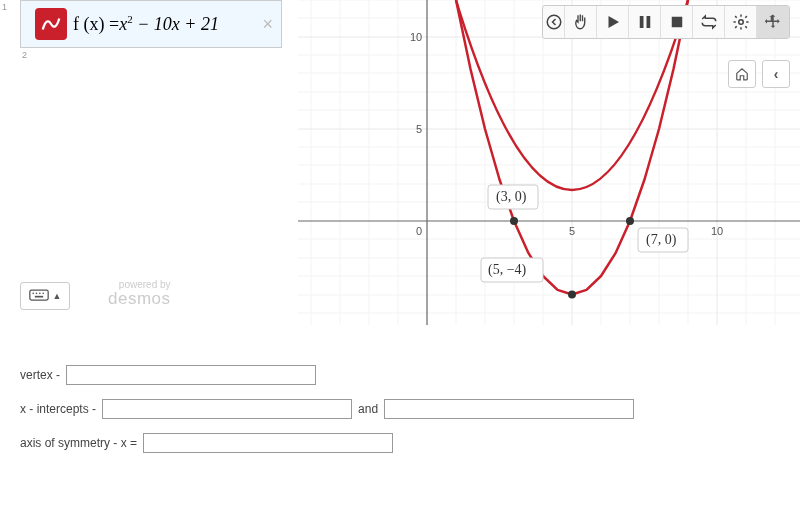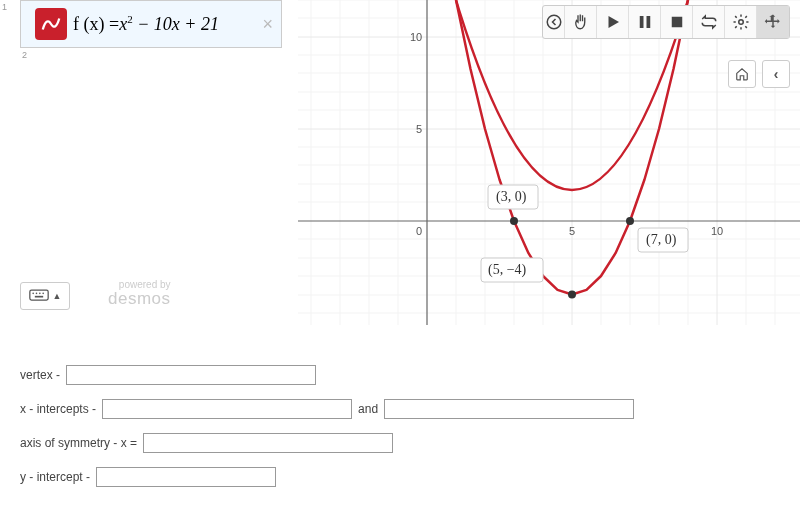--- a/index.html
+++ b/index.html
@@ -242,17 +242,13 @@
   <div class="form-row">
     <label>x - intercepts -</label>
     <input type="text" style="width: 250px;" value="">
     <span class="and">and</span>
     <input type="text" style="width: 250px;" value="">
   </div>
   <div class="form-row">
     <label>axis of symmetry - x =</label>
     <input type="text" style="width: 250px;" value="">
   </div>
-  <div class="form-row">
-    <label>y - intercept -</label>
-    <input type="text" style="width: 180px;" value="">
-  </div>
 </div>
 
 </body></html>

